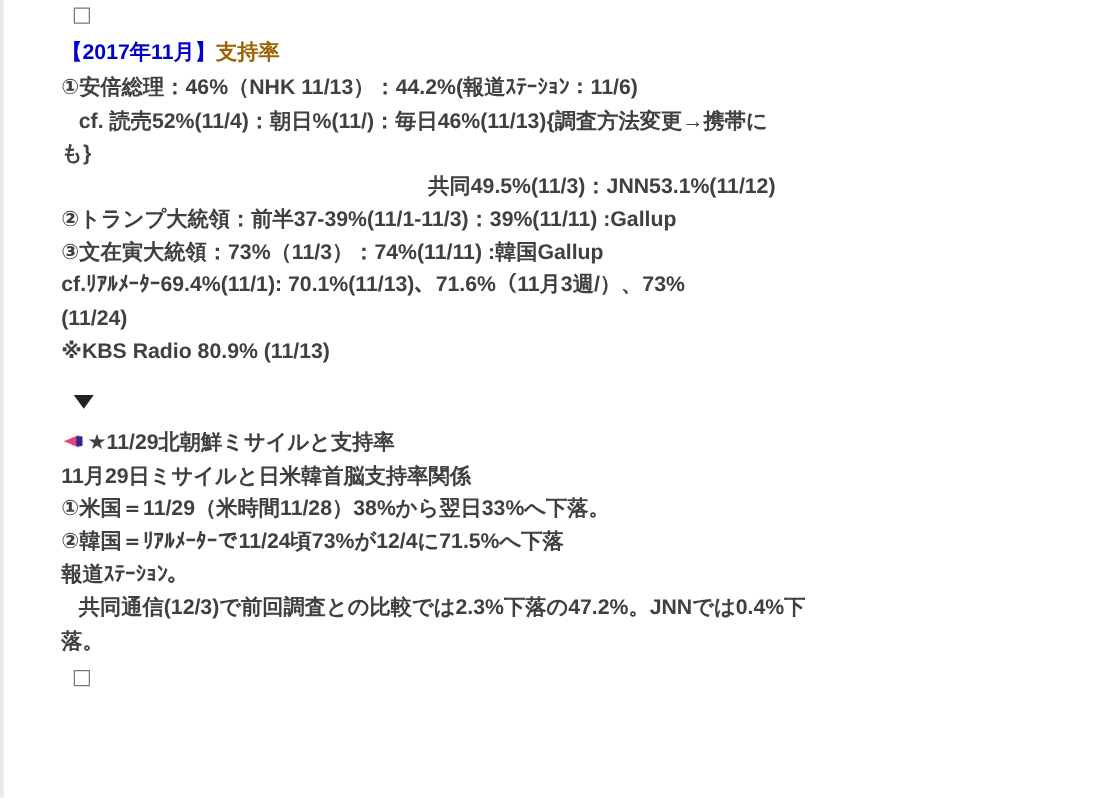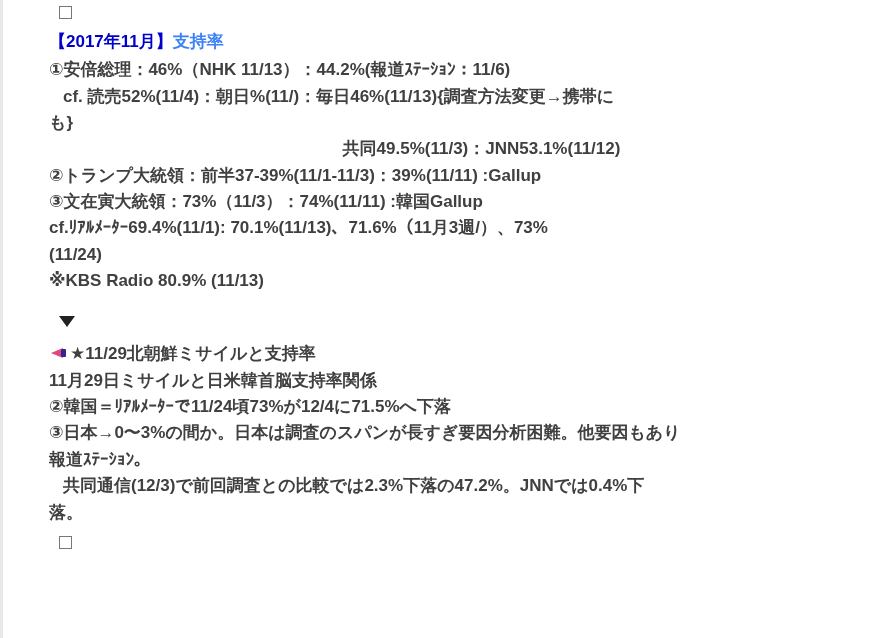--- a/index.html
+++ b/index.html
@@ -38,21 +38,21 @@
     margin-top: 10px;
   }
   .heading {
     color: #0000cc;
     font-weight: bold;
     font-size: 17px;
     line-height: 1.55;
     margin: 0 0 2px 0;
   }
   .heading .plain {
-    color: #3b82f6;
+    color: #a16207;
   }
   p.line {
     font-weight: bold;
     font-size: 17px;
     line-height: 1.55;
     margin: 0;
     color: #404040;
     letter-spacing: 0px;
   }
   p.line.indent1 {
@@ -134,22 +134,22 @@
 
     <div class="triangle"></div>
 
     <div class="section2">
       <p class="line">
         <span class="megaphone">
           <span class="cone"></span><span class="body"></span>
         </span><span>★11/29北朝鮮ミサイルと支持率</span>
       </p>
       <p class="line">11月29日ミサイルと日米韓首脳支持率関係</p>
+      <p class="line">①米国＝11/29（米時間11/28）38%から翌日33%へ下落。</p>
       <p class="line">②韓国＝ﾘｱﾙﾒｰﾀｰで11/24頃73%が12/4に71.5%へ下落</p>
-      <p class="line">③日本→0〜3%の間か。日本は調査のスパンが長すぎ要因分析困難。他要因もあり</p>
       <p class="line wrap">報道ｽﾃｰｼｮﾝ。</p>
       <p class="line indent1">共同通信(12/3)で前回調査との比較では2.3%下落の47.2%。JNNでは0.4%下</p>
       <p class="line wrap">落。</p>
     </div>
 
     <span class="bullet-box bottom"></span>
   </div>
 </div>
 
 </body></html>

